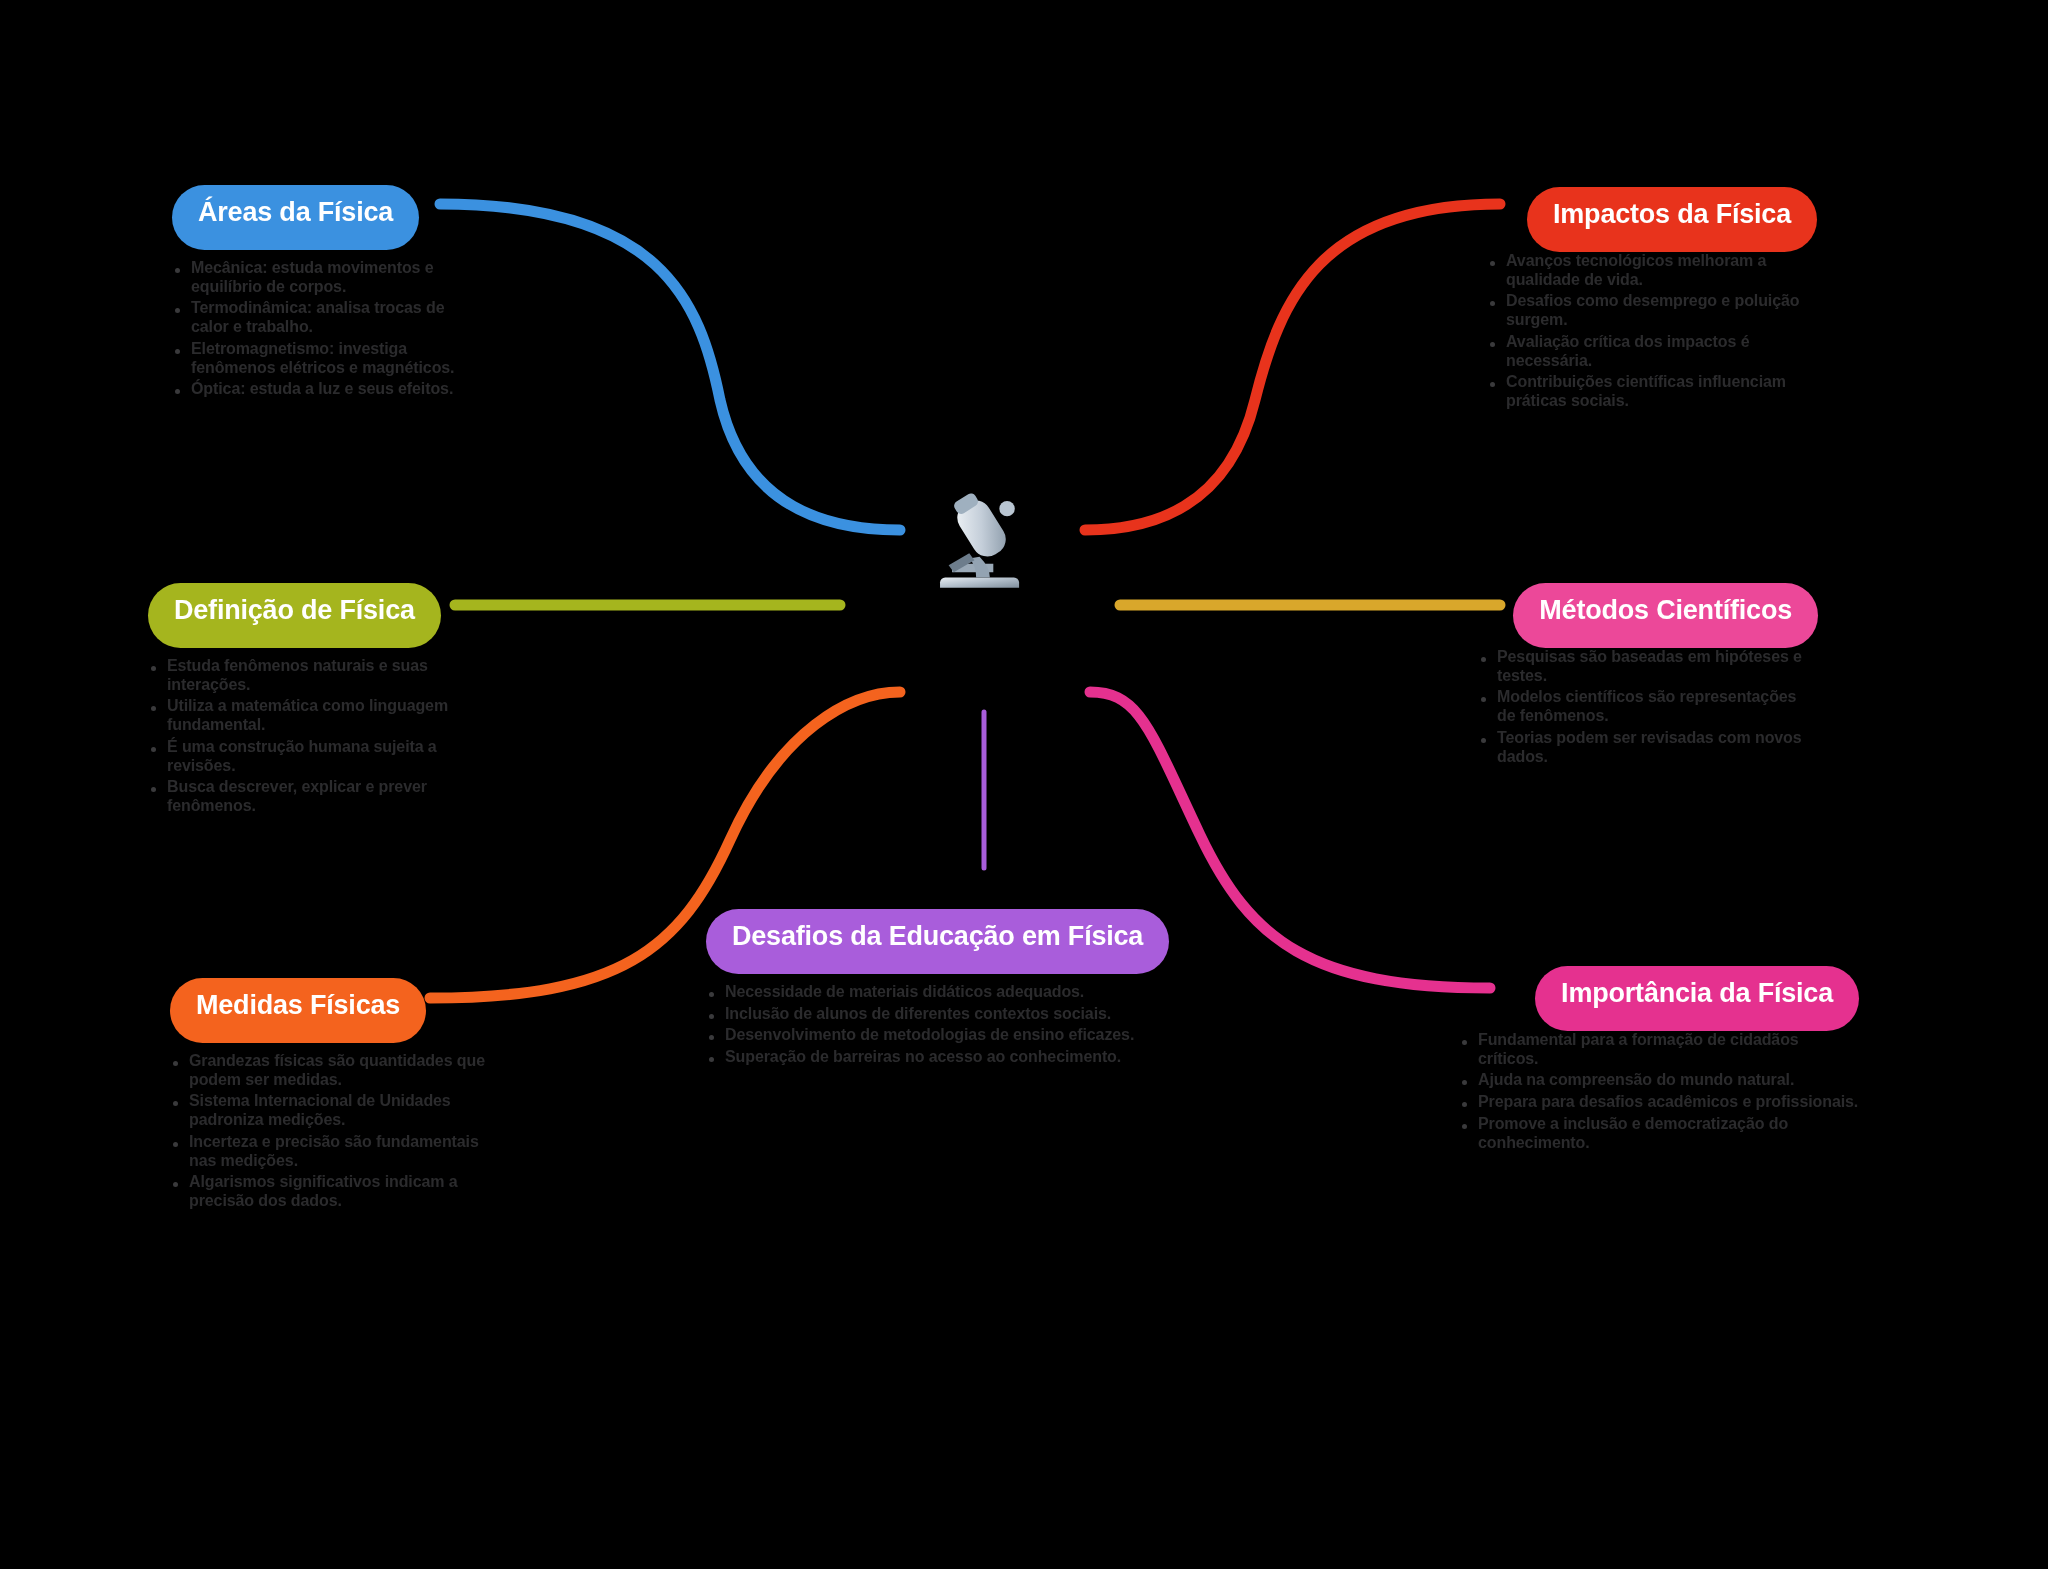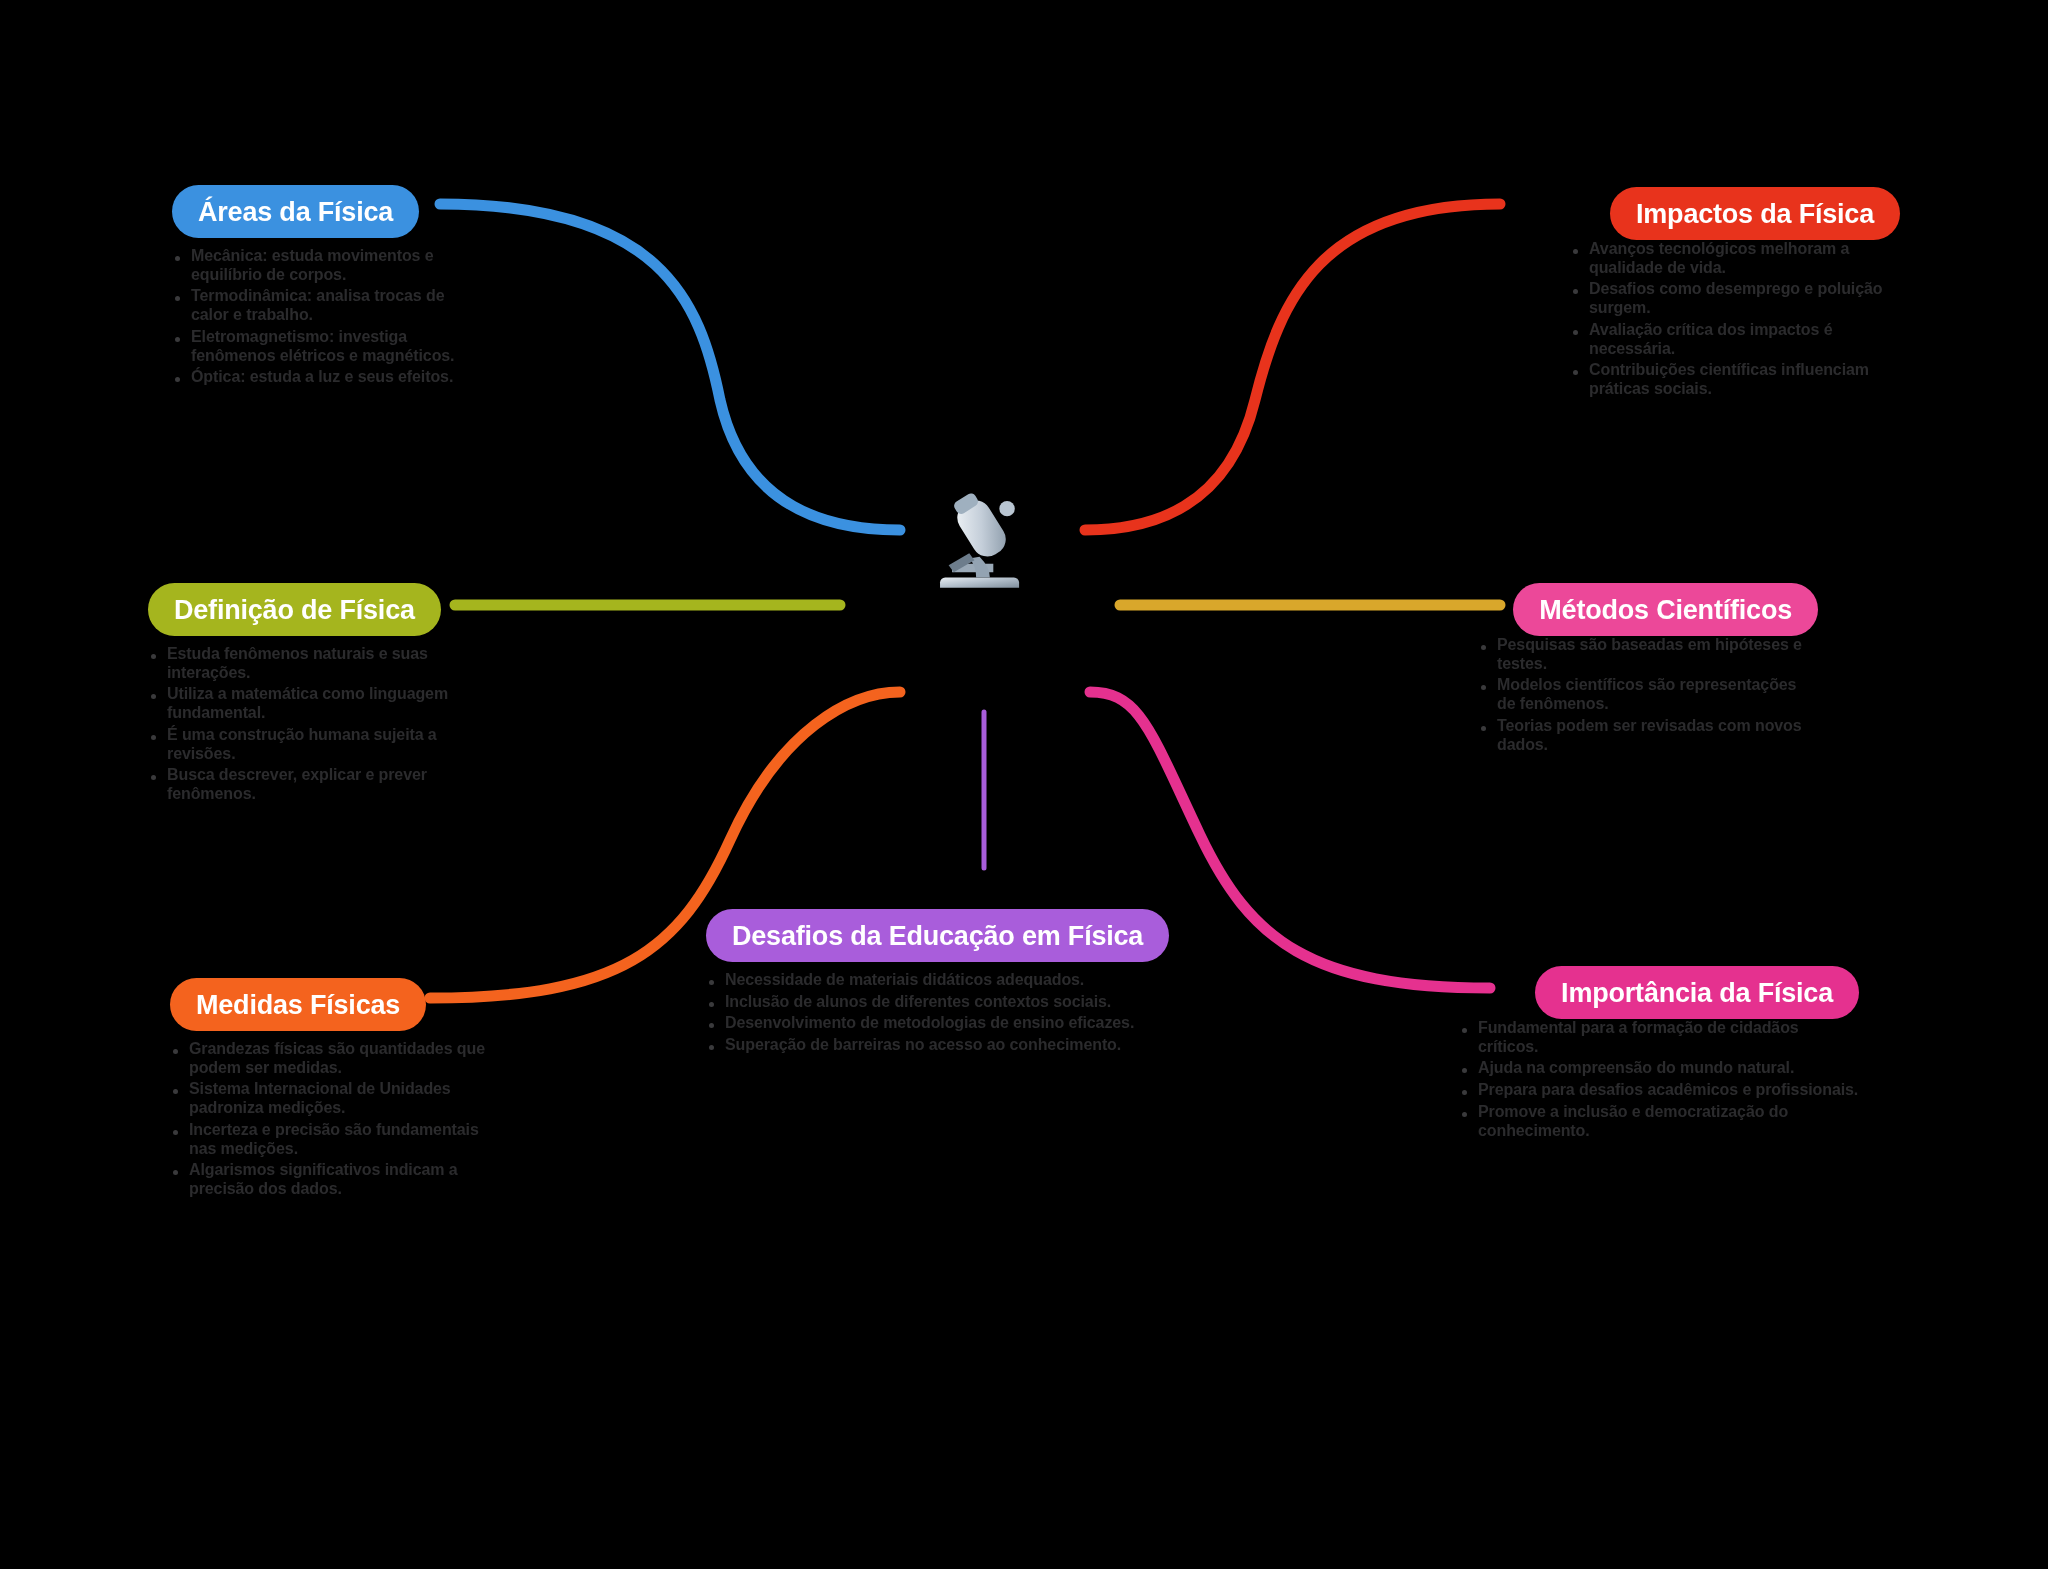--- a/index.html
+++ b/index.html
@@ -32,21 +32,21 @@
   .node {
     position: absolute;
   }
   .pill {
     display: inline-block;
     border-radius: 999px;
     color: #ffffff;
     font-weight: bold;
     font-size: 27px;
     line-height: 1;
-    padding: 14px 26px 12px 26px;
+    padding: 14px 26px 24px 26px;
     white-space: nowrap;
     letter-spacing: -0.2px;
   }
   .bullets {
     list-style: none;
     margin: 9px 0 0 0;
     padding: 0;
     color: #2c2c2e;
   }
   .bullets li {
@@ -68,21 +68,21 @@
     height: 5px;
     border-radius: 50%;
     background: #3a3a3c;
   }
 
   
   #node-areas        { left: 172px;  top: 185px;  width: 290px; }
   #node-areas .pill  { margin-left: 0; }
   #node-definicao    { left: 148px;  top: 583px;  width: 320px; }
   #node-medidas      { left: 170px;  top: 978px;  width: 330px; }
-  #node-impactos     { left: 1570px; top: 187px;  width: 330px; }
+  #node-impactos     { left: 1487px; top: 187px;  width: 330px; }
   #node-metodos      { left: 1478px; top: 583px;  width: 340px; }
   #node-importancia  { left: 1459px; top: 966px;  width: 400px; }
   #node-desafios     { left: 706px;  top: 862px;  width: 520px; }
 
   #node-areas .pill       { background: #3b91e0; }
   #node-definicao .pill   { background: #a5b51e; }
   #node-medidas .pill     { background: #f4631e; }
   #node-impactos .pill    { background: #e8331c; }
   #node-metodos .pill     { background: #ec4899; }
   #node-importancia .pill { background: #e5318f; }

